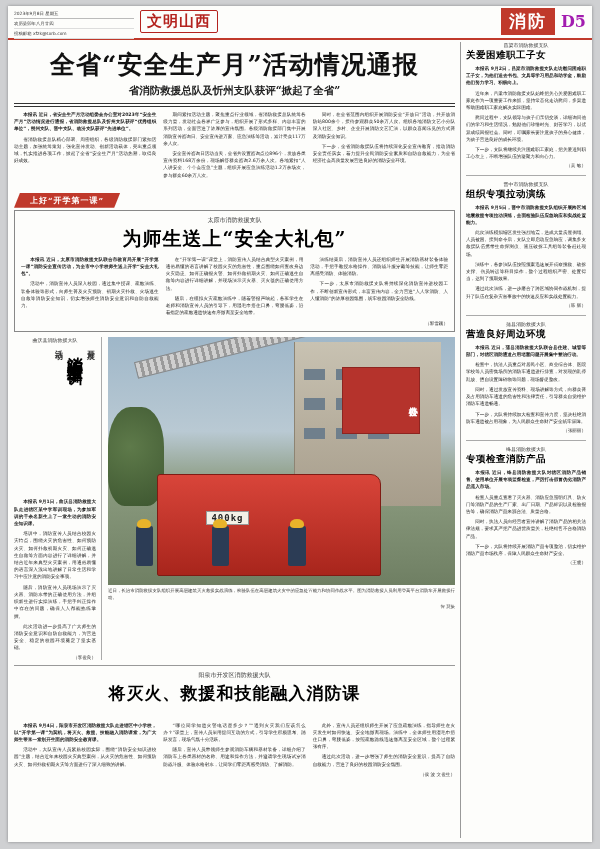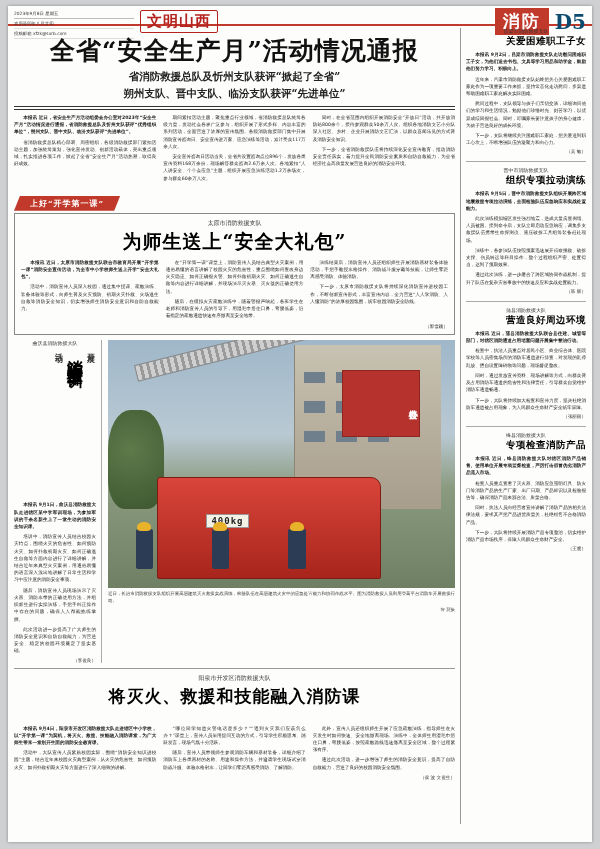--- a/index.html
+++ b/index.html
@@ -10,21 +10,21 @@
     overflow:hidden;
   }
   .page{
     position:absolute;left:8px;top:6px;width:584px;height:836px;
     background:#fdfdfb;
     box-shadow:0 0 3px rgba(0,0,0,.35);
     overflow:hidden;
   }
   
   .masthead{
-    position:relative;height:20px;border-bottom:2px solid #c0392b;
+    position:relative;height:34px;border-bottom:2px solid #c0392b;
     padding:3px 6px 0 6px;box-sizing:border-box;
   }
   .mast-left{
     position:absolute;left:6px;top:3px;width:120px;
     font-size:4.4px;line-height:7px;color:#333;
   }
   .mast-left div:first-child{border-bottom:.5px solid #bbb;padding-bottom:1px;}
   .mast-left div{border-bottom:.5px solid #ddd;padding:1px 0;}
   .mast-logo{
     position:absolute;left:132px;top:4px;
@@ -35,21 +35,21 @@
   }
   .mast-right{
     position:absolute;right:6px;top:2px;display:flex;align-items:center;gap:6px;
   }
   .mast-section{
     background:#c0392b;color:#fff;font-size:17px;font-weight:bold;
     padding:2px 8px;letter-spacing:2px;
     font-family:Liberation Mono, monospace;
   }
   .mast-page{
-    font-size:20px;font-weight:bold;color:#0c4a6e;
+    font-size:16px;font-weight:bold;color:#a21caf;
     font-family:"DejaVu Serif","Liberation Serif",serif;
   }
   
   .content{position:relative;height:800px;}
   .main-col{
     position:absolute;left:6px;top:2px;width:447px;height:796px;
     border-right:.5px solid #999;
     box-sizing:border-box;padding-right:5px;
   }
   .right-col{
@@ -174,21 +174,21 @@
     text-align:center;font-size:17px;font-weight:bold;margin:2px 0 17px 0;
     font-family:"DejaVu Serif","Liberation Serif",serif;letter-spacing:1px;
   }
   .bottom3{display:flex;gap:7px;font-size:4.6px;line-height:7.2px;text-align:justify;color:#222;}
   .bottom3 .c{flex:1;}
   .bottom3 .c p{margin:0 0 3px 0;text-indent:2em;}
   
   .ritem{margin-bottom:7px;}
   .rkicker{font-size:5px;color:#333;text-align:center;margin-bottom:1px;}
   .rtitle{
-    font-size:9.5px;font-weight:bold;text-align:right;margin:1px 0 3px 0;
+    font-size:9.5px;font-weight:bold;text-align:left;margin:1px 0 3px 0;
     font-family:"DejaVu Serif","Liberation Serif",serif;letter-spacing:.5px;
   }
   .rbody{font-size:4.6px;line-height:7.2px;text-align:justify;color:#222;}
   .rbody p{margin:0 0 3px 0;text-indent:2em;}
   .rsign{text-align:right;font-size:4.6px;color:#333;}
   .hr-thin{border-top:.5px solid #aaa;margin:5px 0;}
   .sep-main{border-top:.5px solid #999;margin:5px 0;}
 </style>
 </head>
 <body>
@@ -208,21 +208,20 @@
     </div>
   </div>
 
   <div class="content">
 
     <div class="main-col">
 
       <div class="headline">
         <h1>全省“安全生产月”活动情况通报</h1>
         <div class="sub">省消防救援总队及忻州支队获评“掀起了全省”</div>
-        <div class="sub">朔州支队、晋中支队、临汾支队获评“先进单位”</div>
       </div>
       <div class="rule-dbl"></div>
 
       <div class="lead3">
         <div class="c">
           <p class="bold-lead">本报讯 近日，省安全生产月活动组委会办公室对2023年“安全生产月”活动情况进行通报，省消防救援总队及忻州支队获评“优秀组织单位”，朔州支队、晋中支队、临汾支队获评“先进单位”。</p>
           <p>省消防救援总队精心部署、周密组织，各级消防救援部门紧扣活动主题，加强统筹策划，强化宣传发动、创新活动载体，突出重点领域，扎实推进各项工作，掀起了全省“安全生产月”活动热潮，取得良好成效。</p>
         </div>
         <div class="c">
           <p>期间紧扣活动主题，聚焦重点行业领域，省消防救援总队统筹各级力量，发动社会各界广泛参与，组织开展了形式多样、内容丰富的系列活动，全面营造了浓厚的宣传氛围。各级消防救援部门集中开展消防宣传咨询日、安全宣传进万家、应急演练等活动，累计受众117万余人次。</p>

